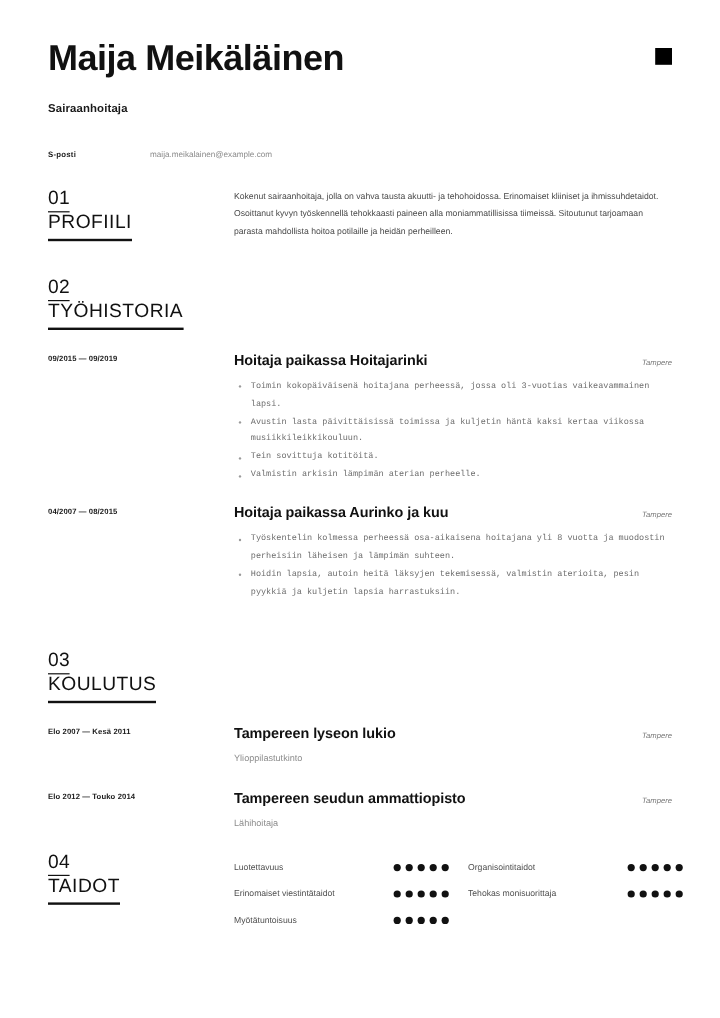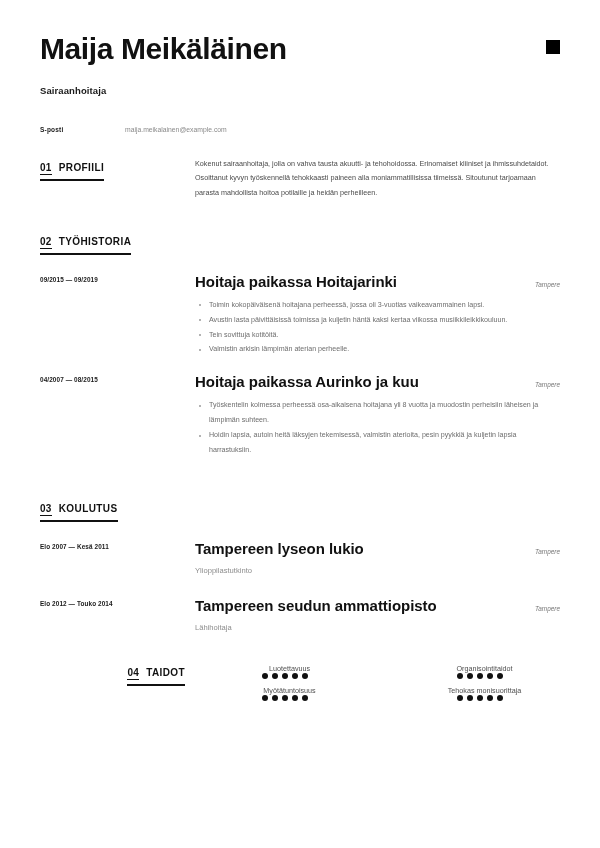--- a/index.html
+++ b/index.html
@@ -83,24 +83,25 @@
   }
   .section-right {
     flex: 1;
   }
   .section-head {
     display: inline-block;
   }
   .section-head-line {
     display: flex;
     align-items: baseline;
-    font-size: 10px;
-    font-weight: bold;
+    font-size: 16px;
+    font-weight: normal;
     color: #111111;
     letter-spacing: 0.3px;
+    flex-direction: column;
   }
   .section-num {
     border-bottom: 1px solid #111111;
     padding-bottom: 1px;
     margin-right: 7px;
   }
   .section-title {
     letter-spacing: 0.4px;
   }
   .section-rule {
@@ -134,41 +135,42 @@
   .entry-body {
     flex: 1;
     position: relative;
   }
   .entry-headrow {
     display: flex;
     align-items: baseline;
     justify-content: space-between;
   }
   .entry-title {
-    font-size: 15px;
+    font-size: 12px;
     font-weight: bold;
     color: #111111;
     letter-spacing: -0.05px;
   }
   .entry-location {
     font-size: 6.4px;
     font-style: italic;
     color: #777777;
     white-space: nowrap;
     padding-left: 10px;
   }
   .entry-subtitle {
     font-size: 7.6px;
     color: #8d8d8d;
     margin-top: 9px;
   }
   ul.bullets {
     list-style: none;
     margin: 8px 0 0 0;
     padding: 0;
+    font-family: Liberation Mono, monospace;
   }
   ul.bullets li {
     position: relative;
     padding-left: 14px;
     font-size: 7.1px;
     line-height: 2.1;
     color: #6d6d6d;
   }
   ul.bullets li::before {
     content: "";
@@ -192,21 +194,20 @@
     margin-top: 2px;
   }
   .skills-col {
     width: 195px;
     flex: 0 0 195px;
   }
   .skill-row {
     display: flex;
     align-items: center;
     height: 22px;
-    flex-direction: column;
   }
   .skill-name {
     font-size: 7.2px;
     color: #4f4f4f;
     flex: 1;
     padding-right: 6px;
   }
   .skill-dots {
     display: flex;
     gap: 4px;
@@ -327,21 +328,21 @@
       <div class="entry-body">
         <div class="entry-headrow">
           <div class="entry-title">Tampereen seudun ammattiopisto</div>
           <div class="entry-location">Tampere</div>
         </div>
         <div class="entry-subtitle">Lähihoitaja</div>
       </div>
     </div>
   </div>
 
-  <div class="section" style="margin-top:30px;text-align:right;">
+  <div class="section" style="margin-top:20px;">
     <div class="section-left">
       <div class="section-head">
         <div class="section-head-line">
           <span class="section-num">04</span>
           <span class="section-title">TAIDOT</span>
         </div>
         <div class="section-rule"></div>
       </div>
     </div>
     <div class="section-right">
@@ -351,20 +352,30 @@
             <div class="skill-name">Luotettavuus</div>
             <div class="skill-dots">
                 <span class="dot"></span>
                 <span class="dot"></span>
                 <span class="dot"></span>
                 <span class="dot"></span>
                 <span class="dot"></span>
               </div>
           </div>
           <div class="skill-row">
+            <div class="skill-name">Erinomaiset viestintätaidot</div>
+            <div class="skill-dots">
+                <span class="dot"></span>
+                <span class="dot"></span>
+                <span class="dot"></span>
+                <span class="dot"></span>
+                <span class="dot"></span>
+              </div>
+          </div>
+          <div class="skill-row">
             <div class="skill-name">Myötätuntoisuus</div>
             <div class="skill-dots">
                 <span class="dot"></span>
                 <span class="dot"></span>
                 <span class="dot"></span>
                 <span class="dot"></span>
                 <span class="dot"></span>
               </div>
           </div>
         </div>

